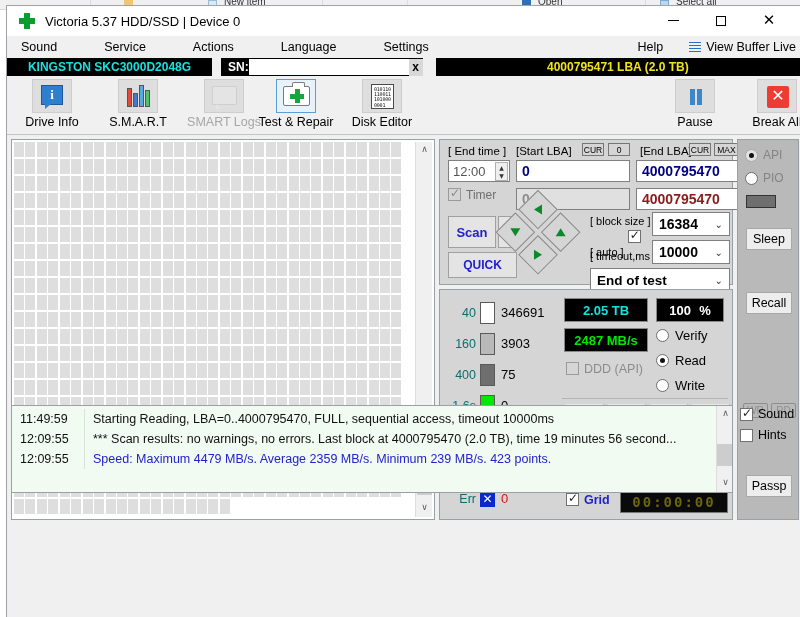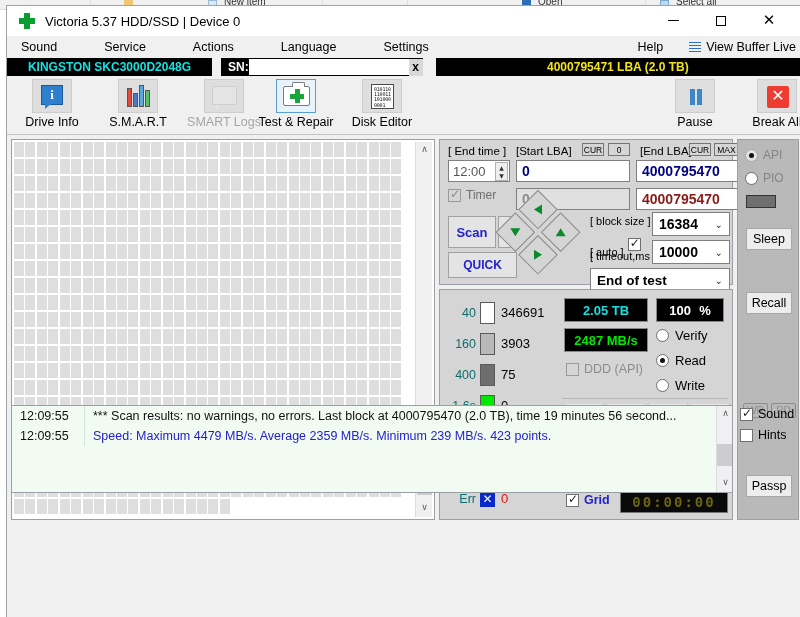--- a/index.html
+++ b/index.html
@@ -200,21 +200,21 @@
   .spin {
     position:absolute; background:#fff; border:1px solid #808080;
     display:flex; align-items:center; font-size:13px; color:#555; padding-left:4px;
   }
   .spin-arrows { position:absolute; right:1px; top:1px; width:13px; height:19px;
                  background:#eee; border:1px solid #b0b0b0;
                  display:flex; flex-direction:column; align-items:center;
                  justify-content:space-around; font-size:6px; color:#333;
                  font-family:"DejaVu Sans", sans-serif; }
 
-  .chk { position:absolute; display:flex; align-items:center; font-size:12px; }
+  .chk { position:absolute; display:flex; font-size:12px; }
   .box { width: 13px; height: 13px; background:#fff; border:1px solid #707070;
          margin-right:5px; position:relative; flex:none; }
   .box.checked:after { content:"✓"; position:absolute; left:1px; top:-3px;
          font-size:12px; color:#222; font-family:"DejaVu Sans", sans-serif; }
   .box.dis { background:#d5d5d5; border-color:#9a9a9a; }
   .box.dis.checked:after { color:#8a8a8a; }
 
   .btn3d {
     position:absolute; background:#e4e4e4; border:1px solid #a0a0a0;
     display:flex; align-items:center; justify-content:center;
@@ -1352,20 +1352,25 @@
       <div id="side-dark"></div>
       <div class="sbtn" style="top:88px;">Sleep</div>
       <div class="sbtn" style="top:152px;">Recall</div>
       <div class="wrbtn" style="left:5px; top:263px;">WR</div>
       <div class="wrbtn" style="left:33px; top:263px;">RD</div>
       <div class="sbtn" style="top:335px;">Passp</div>
     </div>
   </div>
 
   <div id="logwrap">
+    <div class="logrow" style="margin-top:3px;">
+      <span class="logtime">11:49:59</span>
+      <span class="logsep"></span>
+      <span class="logmsg">Starting Reading, LBA=0..4000795470, FULL, sequential access, timeout 10000ms</span>
+    </div>
     <div class="logrow">
       <span class="logtime">12:09:55</span>
       <span class="logsep"></span>
       <span class="logmsg">*** Scan results: no warnings, no errors. Last block at 4000795470 (2.0 TB), time 19 minutes 56 second...</span>
     </div>
     <div class="logrow">
       <span class="logtime">12:09:55</span>
       <span class="logsep"></span>
       <span class="logmsg blue">Speed: Maximum 4479 MB/s. Average 2359 MB/s. Minimum 239 MB/s. 423 points.</span>
     </div>

